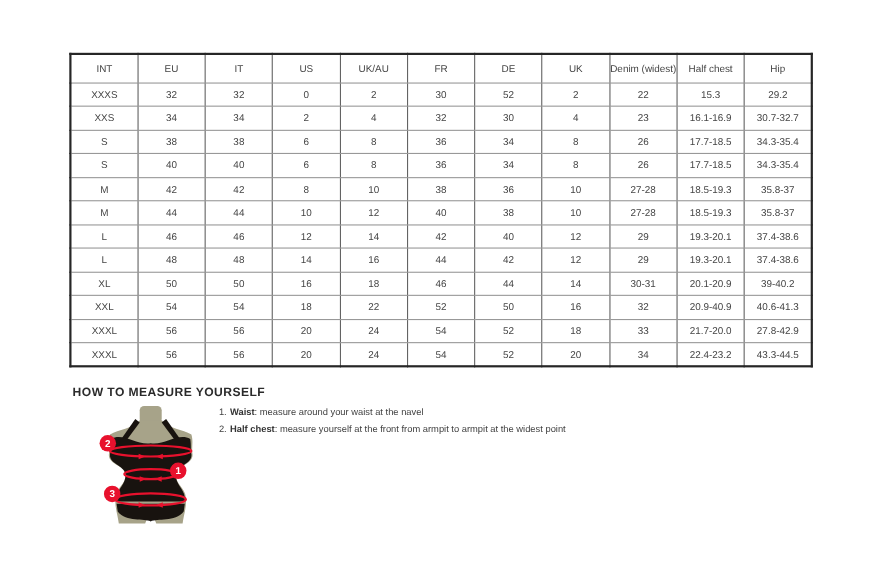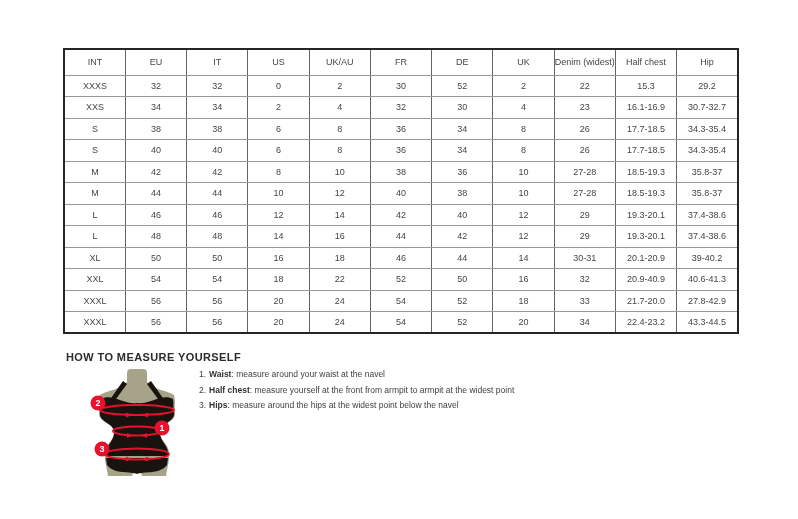--- a/index.html
+++ b/index.html
@@ -297,16 +297,13 @@
   </svg>
 </div>
 
 <div class="instructions">
   <div class="instr">
     <span class="num">1.</span><b>Waist</b><span>: measure around your waist at the navel</span>
   </div>
   <div class="instr">
     <span class="num">2.</span><b>Half chest</b><span>: measure yourself at the front from armpit to armpit at the widest point</span>
   </div>
-  <div class="instr">
-    <span class="num">3.</span><b>Hips</b><span>: measure around the hips at the widest point below the navel</span>
-  </div>
 </div>
 
 </body></html>

